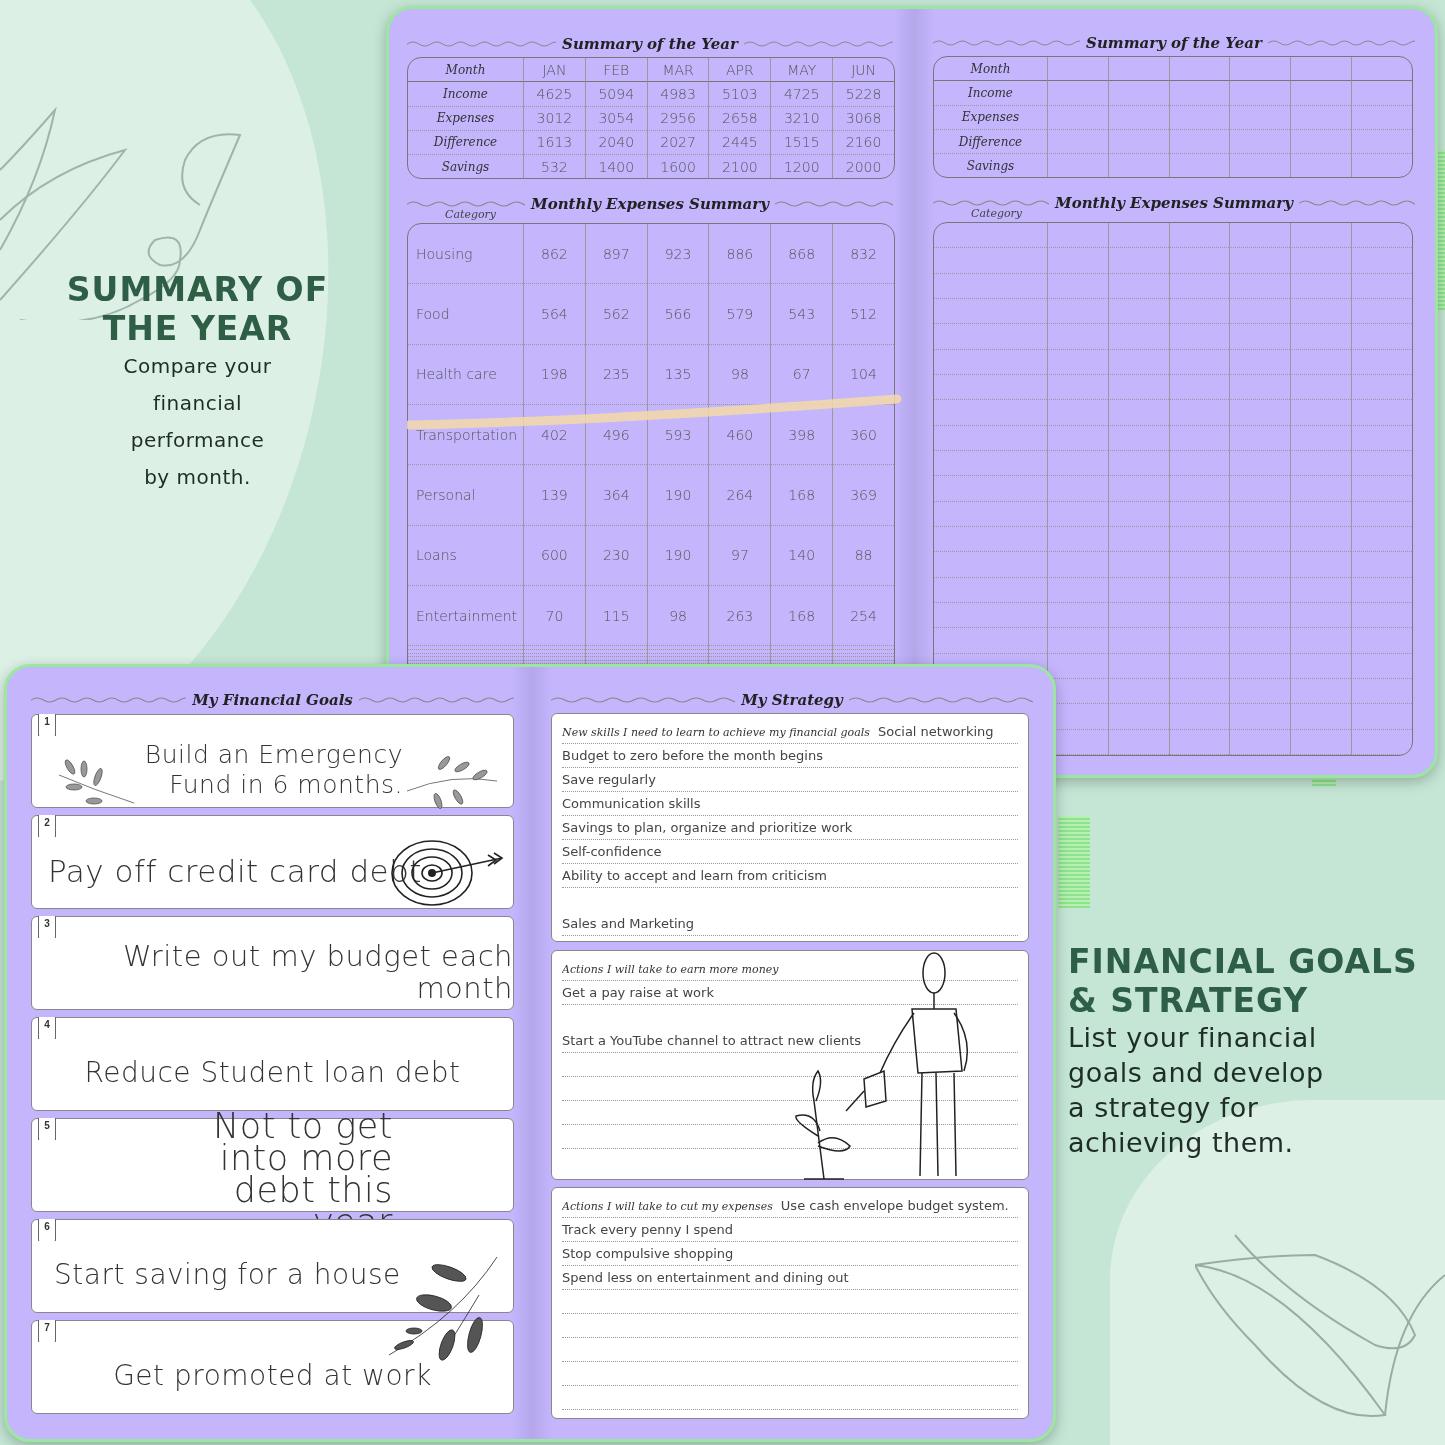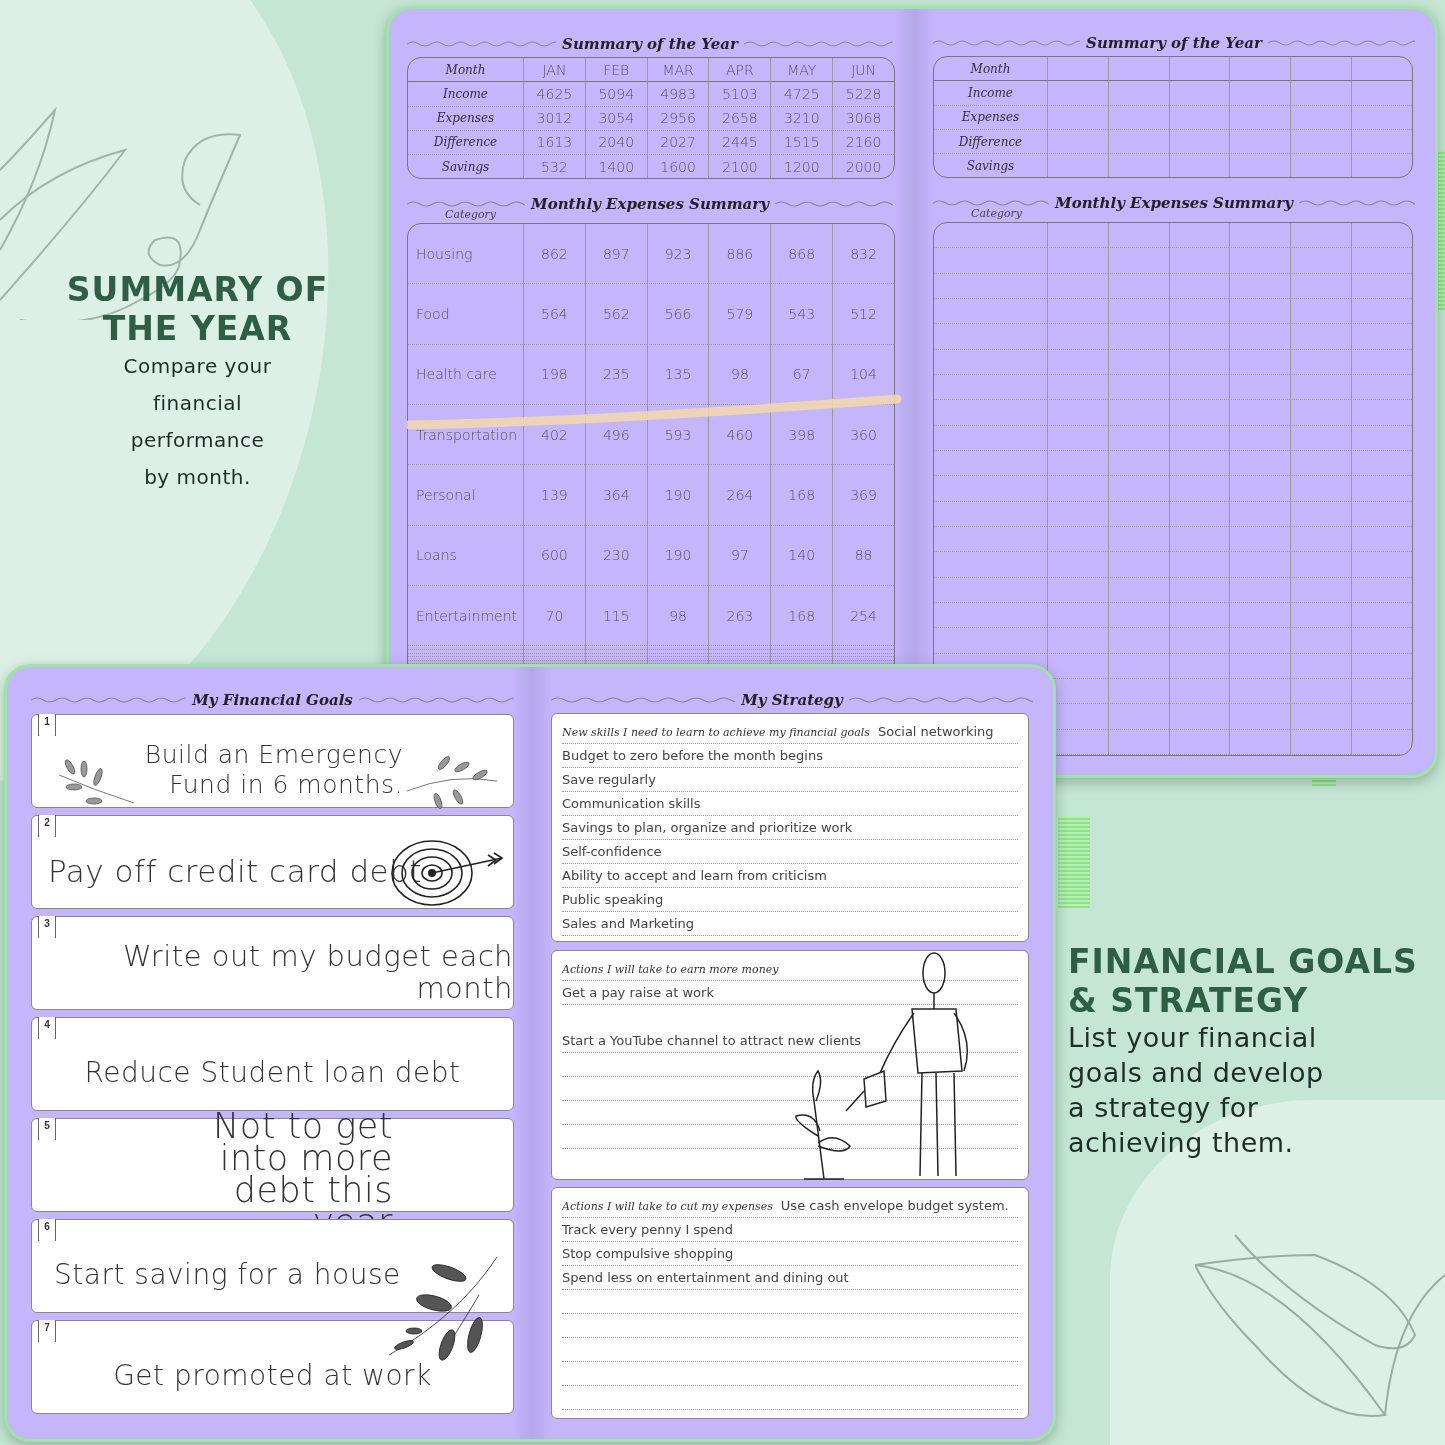--- a/index.html
+++ b/index.html
@@ -728,21 +728,20 @@
   </div>
 
   <div class="box" style="left:544px;top:46px;width:478px;height:229px">
     <div class="line" style="top:6px"><span class="prompt">New skills I need to learn to achieve my financial goals</span><span>Social networking</span></div>
     <div class="line" style="top:30px">Budget to zero before the month begins</div>
     <div class="line" style="top:54px">Save regularly</div>
     <div class="line" style="top:78px">Communication skills</div>
     <div class="line" style="top:102px">Savings to plan, organize and prioritize work</div>
     <div class="line" style="top:126px">Self-confidence</div>
     <div class="line" style="top:150px">Ability to accept and learn from criticism</div>
-    <div class="line" style="top:174px">Public speaking</div>
     <div class="line" style="top:198px">Sales and Marketing</div>
   </div>
 
   <div class="box" style="left:544px;top:283px;width:478px;height:230px">
     <div class="line" style="top:6px"><span class="prompt">Actions I will take to earn more money</span><span></span></div>
     <div class="line" style="top:30px">Get a pay raise at work</div>
     <div class="line" style="top:78px">Start a YouTube channel to attract new clients</div>
     <div class="line" style="top:102px"></div>
     <div class="line" style="top:126px"></div>
     <div class="line" style="top:150px"></div>

